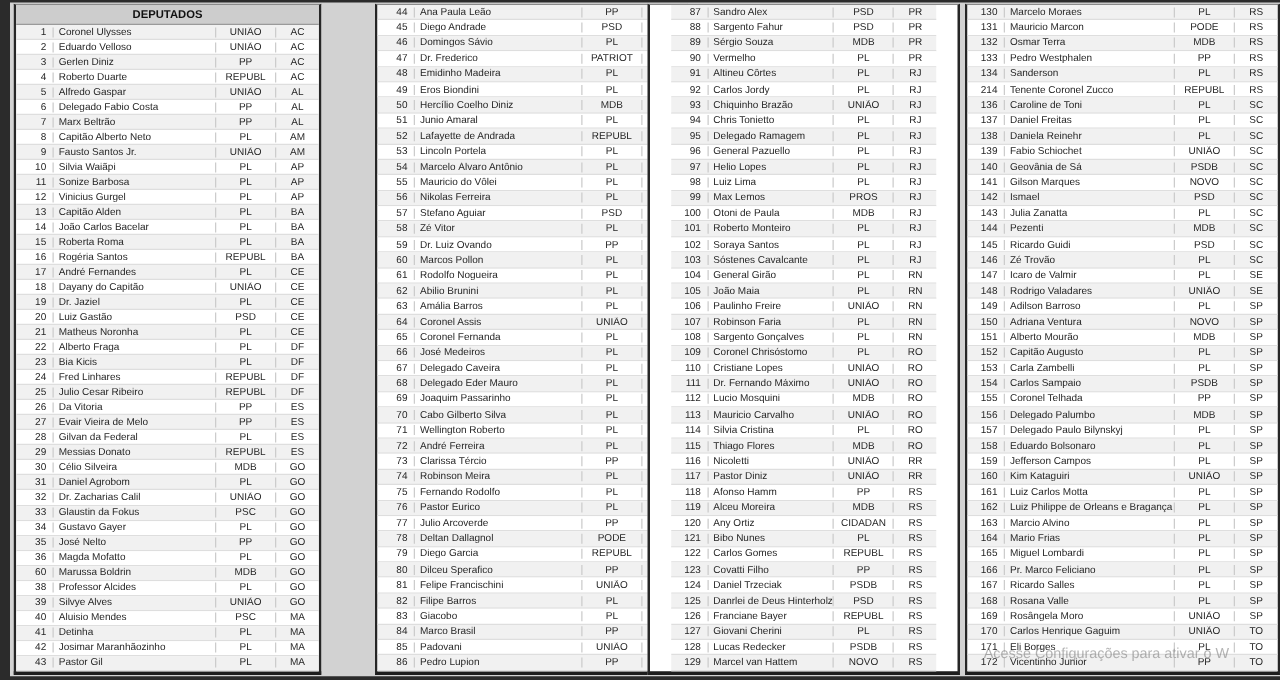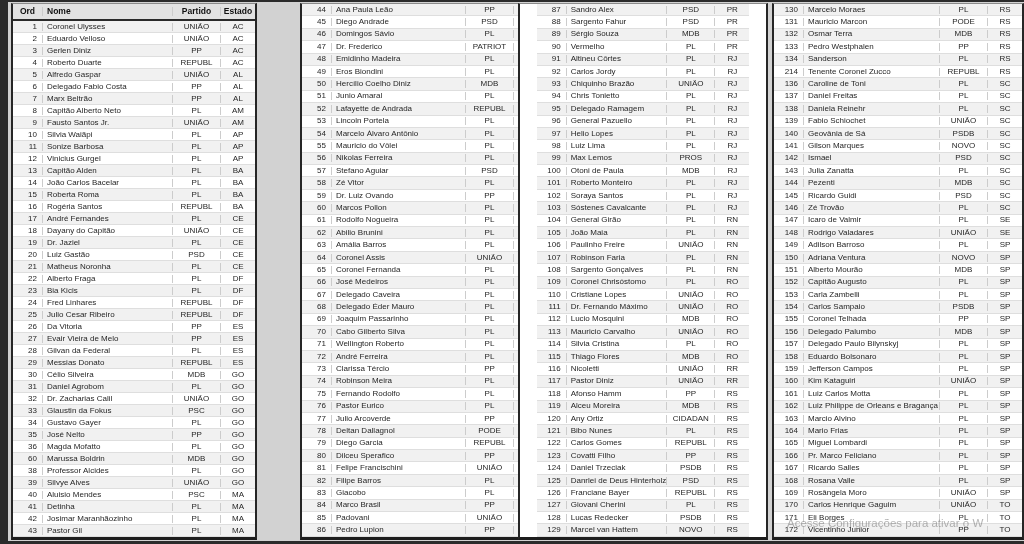--- a/index.html
+++ b/index.html
@@ -33,26 +33,21 @@
   .wm2{position:absolute;left:787px;top:517px;font-size:11.5px;
        color:rgba(118,118,118,0.55);white-space:nowrap;pointer-events:none;}
 </style>
 </head>
 <body>
 
 <div class="screen">
   <div class="page">
 
     <div class="tgroup g1">
-      <div class="head-row">
-        <div class="cell ord">Ord</div>
-        <div class="cell nome">Nome</div>
-        <div class="cell partido">Partido</div>
-        <div class="cell estado">Estado</div>
-      </div>
+      <div class="title-row">DEPUTADOS</div>
       <div class="rows">
           <div class="row even">
             <div class="cell ord">1</div>
             <div class="cell nome">Coronel Ulysses</div>
             <div class="cell partido">UNIÃO</div>
             <div class="cell estado">AC</div>
           </div>
           <div class="row odd">
             <div class="cell ord">2</div>
             <div class="cell nome">Eduardo Velloso</div>

